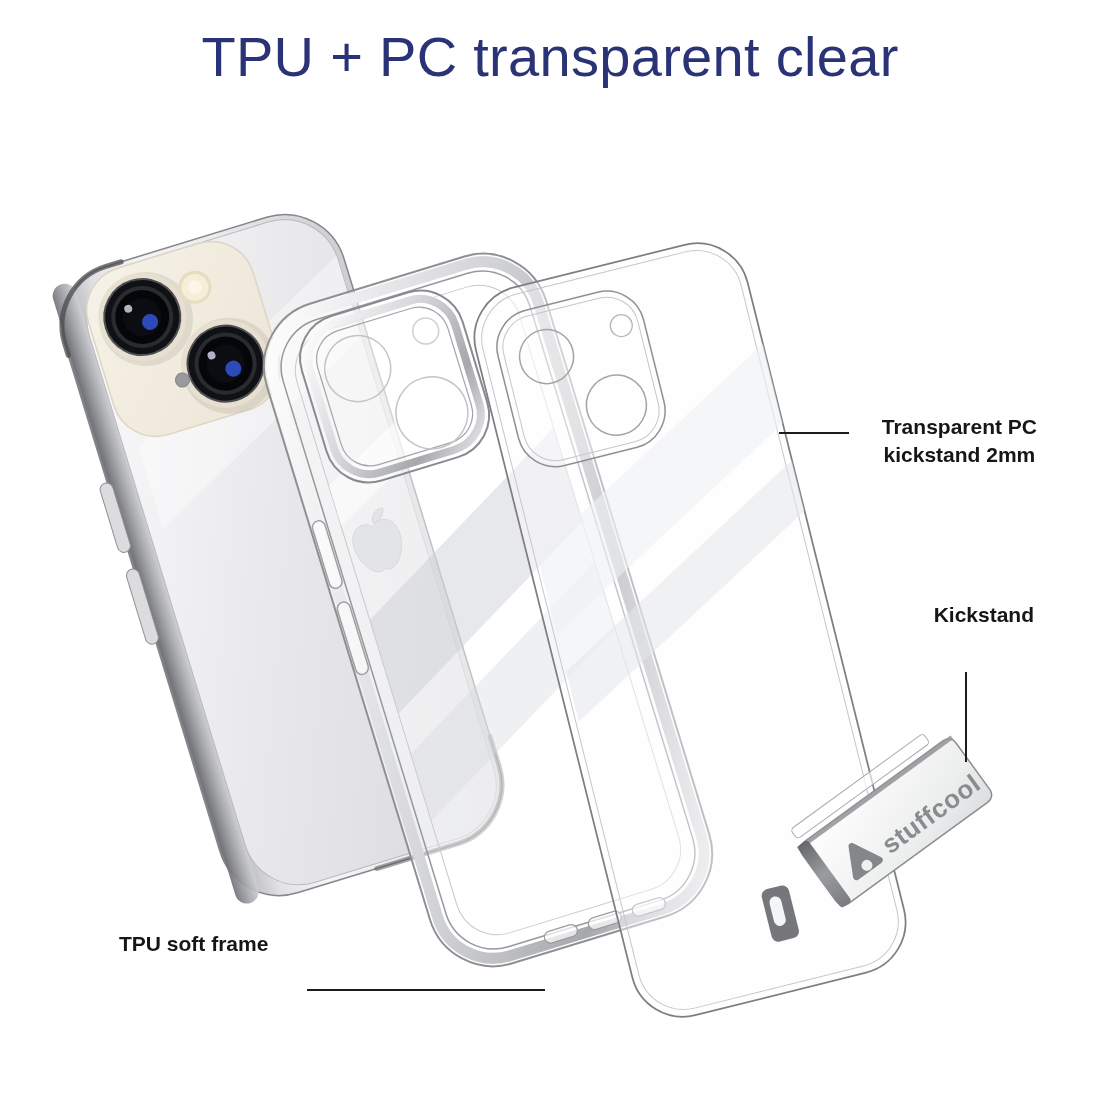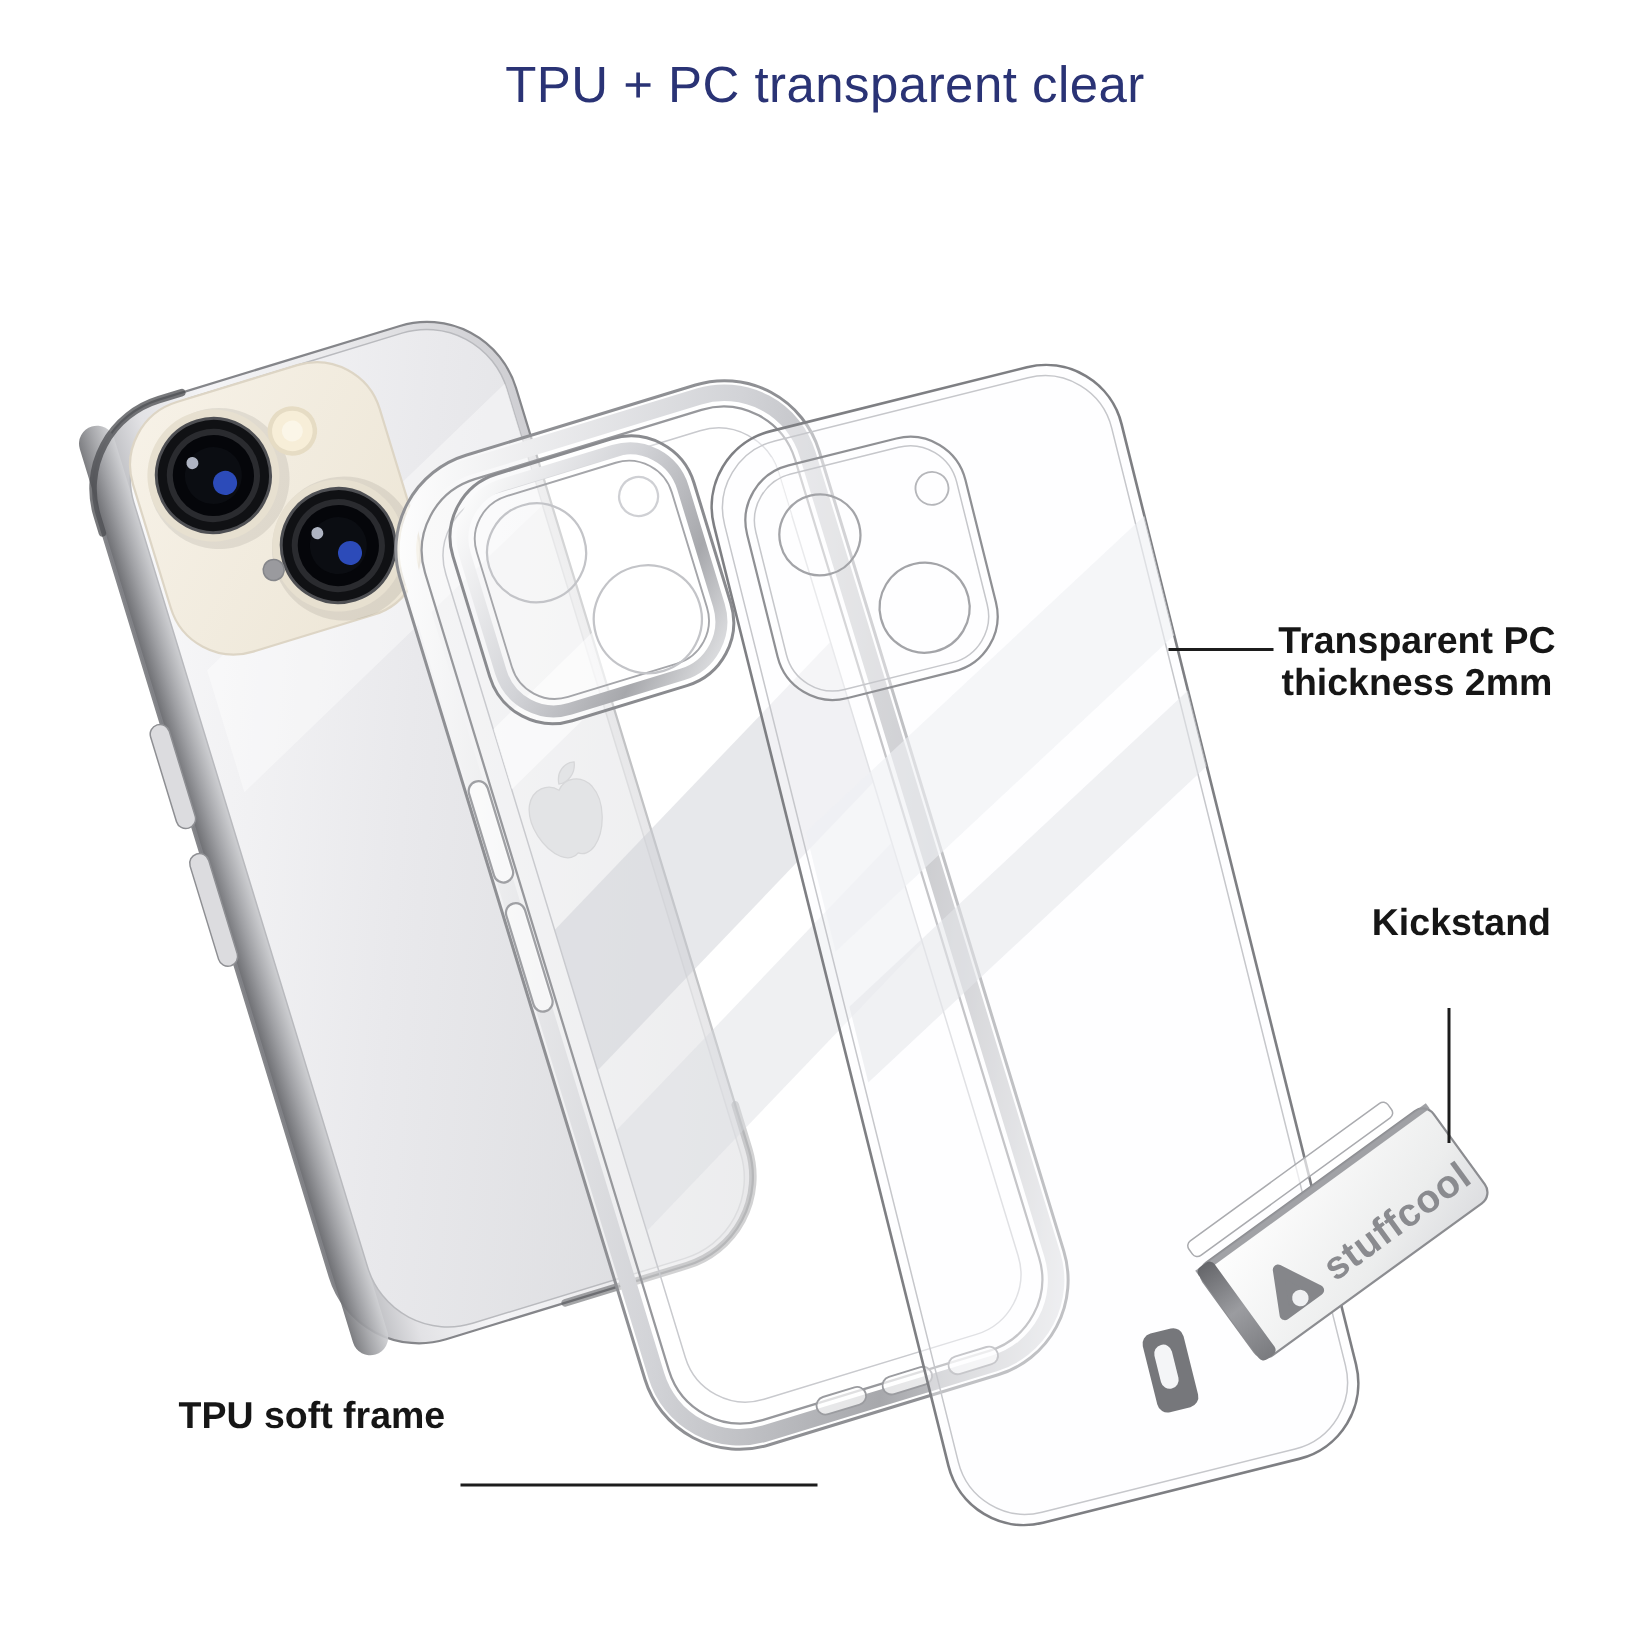--- a/index.html
+++ b/index.html
@@ -3,25 +3,25 @@
 <meta charset="utf-8">
 <style>
   html,body{margin:0;padding:0;background:#ffffff;}
   .stage{
     position:relative;width:1100px;height:1100px;background:#ffffff;
     overflow:hidden;font-family:"Liberation Sans",sans-serif;
   }
   .stage svg{position:absolute;left:0;top:0;}
   .title-block{
     position:absolute;top:33px;left:0;width:100%;text-align:center;
-    color:#2a3375;font-size:34px;line-height:48px;font-weight:500;
+    color:#2a3375;font-size:56px;line-height:48px;font-weight:500;
     letter-spacing:0.3px;
   }
   .callout{
-    position:absolute;color:#161616;font-weight:700;font-size:25px;
+    position:absolute;color:#161616;font-weight:700;font-size:21px;
     line-height:28px;white-space:nowrap;
   }
   .callout.pc{top:413px;right:63px;text-align:center;}
   .callout.kick{top:601px;right:66px;}
   .callout.tpu{top:930px;left:119px;}
   svg text.brandmark{
     font-family:"Liberation Sans",sans-serif;font-size:26px;font-weight:700;
     letter-spacing:0.5px;
   }
 </style>
@@ -183,20 +183,20 @@
       <line x1="307" y1="990" x2="545" y2="990" stroke-width="2" stroke="#1c1c1c"></line>
     </g>
   </svg>
 
   <div class="title-block">
     <div>TPU + PC transparent clear</div>
   </div>
 
   <div class="callout pc">
     <div>Transparent PC</div>
-    <div>thickness 2mm</div>
+    <div>kickstand 2mm</div>
   </div>
 
   <div class="callout kick">Kickstand</div>
 
   <div class="callout tpu">TPU soft frame</div>
 
 </div>
 
 </body></html>

